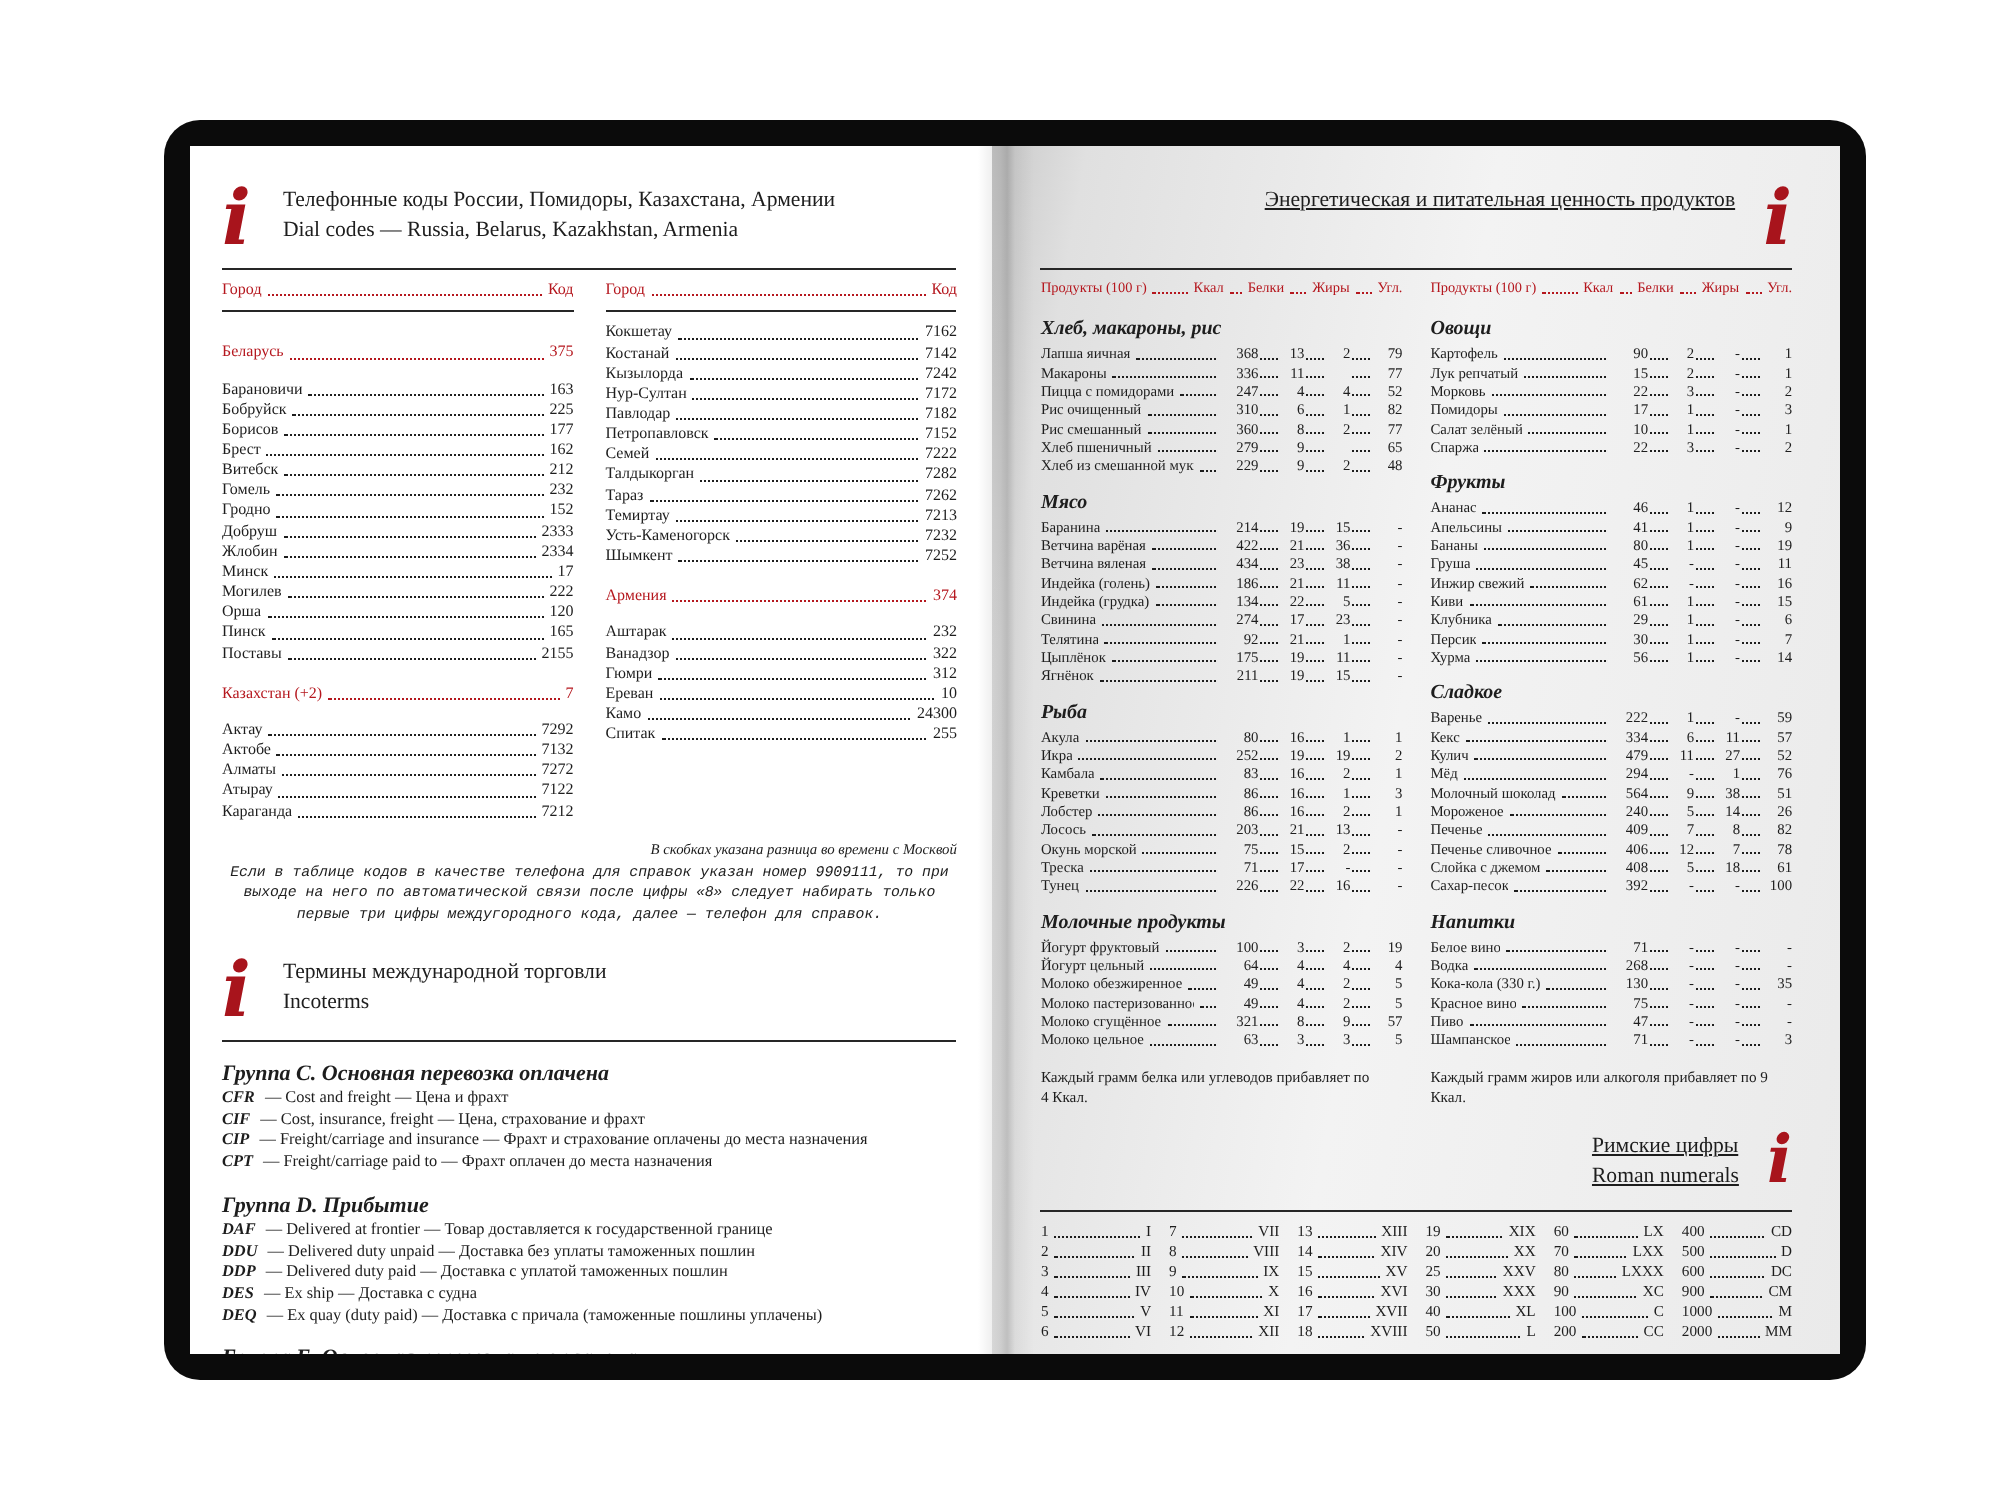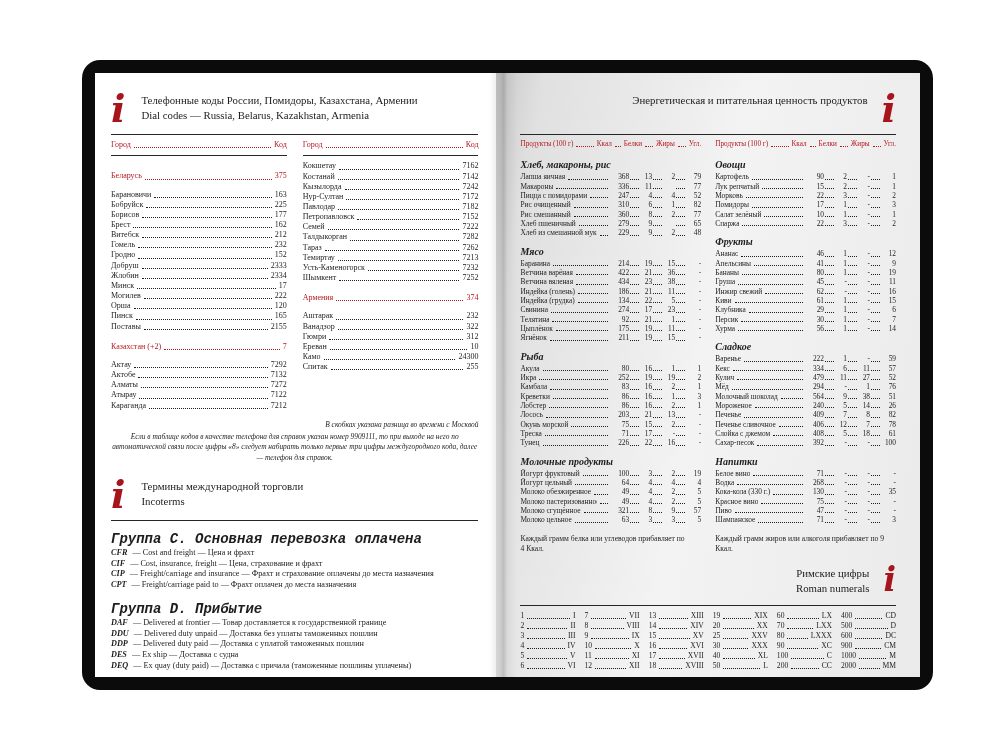--- a/index.html
+++ b/index.html
@@ -17,43 +17,43 @@
   .page.right{width:417px;padding:14px 24px 0 24px;
           background:linear-gradient(100deg,#c9c9c9 0%,#e0e0e0 9%,#f3f3f3 48%,#eaeaea 100%);}
 
   .ihead{display:flex;align-items:flex-start;margin-top:6px;}
   .ihead.right{justify-content:flex-end;}
   .iicon{font-family:"DejaVu Serif",serif;font-style:italic;font-weight:700;color:#a8141c;
          font-size:38px;line-height:32px;flex:0 0 auto;}
   .iicon.sm{font-size:33px;line-height:28px;}
   .ititles{font-size:10.8px;line-height:1.38;}
   .ihead .ititles{margin-left:16px;}
-  .ihead.right .ititles{margin-right:14px;text-align:center;}
+  .ihead.right .ititles{margin-right:14px;text-align:left;text-decoration:underline;}
   .rule{border-top:1.6px solid #262626;margin-top:9px;}
 
   .lead{flex:1 1 8px;min-width:8px;height:0;border-bottom:1.1px dotted currentColor;margin:0 3px 2px;}
   .lead.f6{flex:0 0 6px;min-width:6px;}
   .lead.f8{flex:0 0 8px;min-width:8px;}
 
   
   .dial-heads{display:flex;gap:16px;}
   .dial-head{flex:1;display:flex;align-items:flex-end;color:#b5171e;font-size:8px;line-height:1.3;
              padding:5px 0;border-bottom:1.5px solid #262626;}
   .dial-cols{display:flex;gap:16px;margin-top:5px;}
   .dial-col{flex:1;min-width:0;}
   .dial-row{display:flex;align-items:flex-end;font-size:8px;line-height:1.27;}
   .dial-row .lbl{white-space:nowrap;}
   .dial-row.country{color:#b5171e;margin:10px 0 8px;}
   .note-right{margin-top:9px;font-style:italic;font-size:7.4px;text-align:right;}
-  .note-center{margin-top:3px;font-style:italic;font-size:7.4px;text-align:center;line-height:1.45;}
+  .note-center{margin-top:3px;font-style:italic;font-size:7.4px;text-align:center;line-height:1.45;font-family:Liberation Mono, monospace;}
 
   
   .inco{margin-top:15px;}
   .inco-group{margin-top:9px;}
-  .inco-group-name{font-weight:700;font-style:italic;font-size:14px;line-height:1.3;font-family:Liberation Mono, monospace;}
+  .inco-group-name{font-weight:700;font-style:italic;font-size:11px;line-height:1.3;}
   .inco-item{font-size:8.2px;line-height:1.3;}
   .inco-code{font-weight:700;font-style:italic;}
   .inco-text{margin-left:3px;}
 
   
   .nut-cols{display:flex;gap:14px;}
   .nut-col{flex:1;min-width:0;}
   .nut-colhead{display:flex;align-items:flex-end;color:#b5171e;font-size:7.2px;line-height:1.3;padding:5px 0 2px;white-space:nowrap;}
   .nut-sec{margin-top:8px;}
   .nut-sec-title{font-weight:700;font-style:italic;font-size:10px;margin-bottom:2px;}

